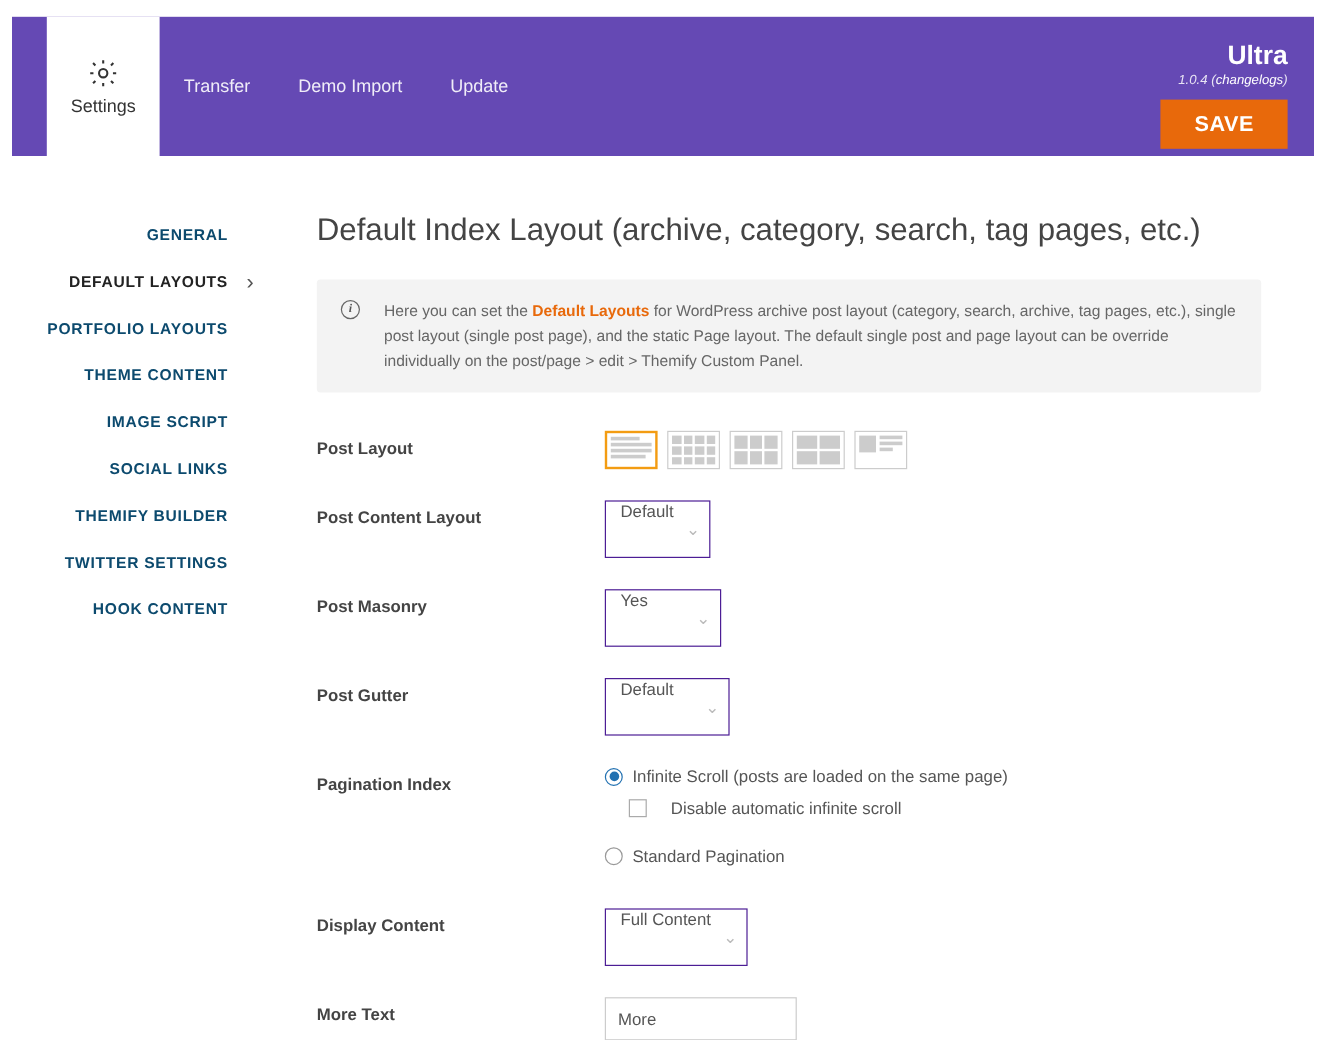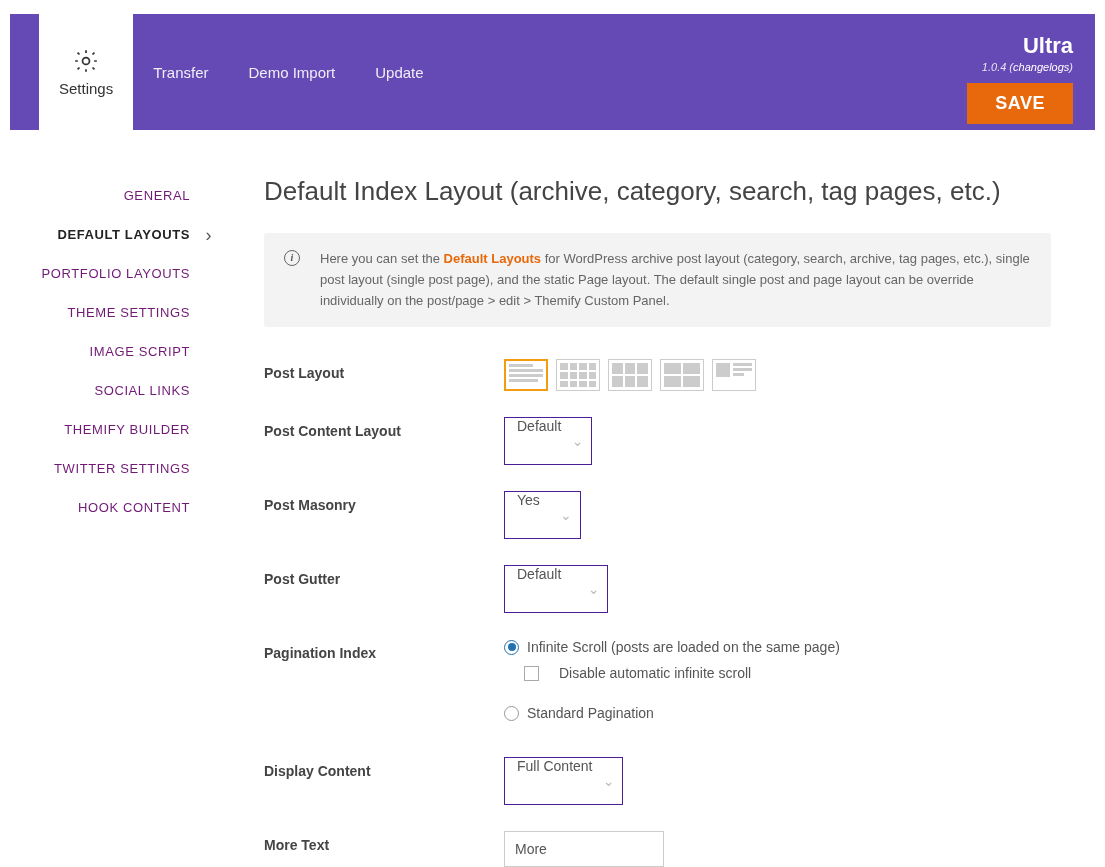--- a/index.html
+++ b/index.html
@@ -11,21 +11,21 @@
 .tab.active { background: #fff; color: #333; }
 .tab.link { flex-direction: row; font-size: 15px; padding: 0 20px; }
 .gear svg { width: 26px; height: 26px; display: block; }
 .top-right { position: absolute; right: 22px; top: 19px; text-align: right; color: #fff; }
 .theme-name { font-size: 22px; font-weight: 600; }
 .version { font-size: 11px; font-style: italic; color: rgba(255,255,255,0.85); margin-top: 2px; }
 .version a { color: #fff; text-decoration: none; }
 .save-btn { margin-top: 10px; background: #e8690b; color: #fff; border: none; font-size: 18px; font-weight: 600; padding: 10px 28px; letter-spacing: 0.5px; cursor: pointer; }
 .main { display: flex; padding-top: 46px; }
 .sidenav { width: 224px; flex-shrink: 0; }
-.sidenav-item { text-align: right; padding: 12px 44px 12px 0; font-size: 13px; letter-spacing: 0.6px; color: #701a75; cursor: pointer; position: relative; }
+.sidenav-item { text-align: right; padding: 12px 44px 12px 0; font-size: 13px; letter-spacing: 0.6px; color: #0c4a6e; cursor: pointer; position: relative; font-weight: bold; }
 .sidenav-item.active { color: #222; font-weight: 600; }
 .sidenav-item.active::after { content: "›"; position: absolute; right: 22px; top: 10px; font-size: 18px; color: #555; font-weight: 400; }
 .content { flex: 1; padding-right: 44px; padding-left: 30px; }
 h1 { font-size: 26px; font-weight: 400; color: #444; margin-bottom: 26px; }
 .info { background: #f3f3f3; border-radius: 3px; padding: 16px 20px 16px 56px; position: relative; font-size: 13px; color: #666; line-height: 1.6; margin-bottom: 32px; }
 .info-icon { position: absolute; left: 20px; top: 17px; width: 16px; height: 16px; border: 1.3px solid #666; border-radius: 50%; display: flex; align-items: center; justify-content: center; font-size: 10px; font-style: italic; font-family: Georgia, serif; color: #555; font-weight: 600; }
 .info a { color: #e8690b; font-weight: 600; text-decoration: none; }
 .field { display: flex; align-items: flex-start; margin-bottom: 26px; }
 .field-label { width: 240px; flex-shrink: 0; font-size: 14px; color: #444; font-weight: 600; padding-top: 6px; }
 .field-ctrl { flex: 1; }
@@ -83,21 +83,21 @@
       <div class="version"><span>1.0.4</span> (<a href="#">changelogs</a>)</div>
       <button class="save-btn">SAVE</button>
     </div>
   </div>
 
   <div class="main">
     <div class="sidenav">
       <div class="sidenav-item">GENERAL</div>
       <div class="sidenav-item active">DEFAULT LAYOUTS</div>
       <div class="sidenav-item">PORTFOLIO LAYOUTS</div>
-      <div class="sidenav-item">THEME SETTINGS</div>
+      <div class="sidenav-item">THEME CONTENT</div>
       <div class="sidenav-item">IMAGE SCRIPT</div>
       <div class="sidenav-item">SOCIAL LINKS</div>
       <div class="sidenav-item">THEMIFY BUILDER</div>
       <div class="sidenav-item">TWITTER SETTINGS</div>
       <div class="sidenav-item">HOOK CONTENT</div>
     </div>
 
     <div class="content">
       <h1>Default Index Layout (archive, category, search, tag pages, etc.)</h1>
 
@@ -173,21 +173,21 @@
           <div class="select-w">
               <span>Default</span>
               <span class="chev">⌄</span>
             </div>
         </div>
       </div>
 
       <div class="field">
         <div class="field-label">Post Masonry</div>
         <div class="field-ctrl">
-          <div class="select-w" style="padding-right:40px">
+          <div class="select-w" style="padding-right:60px">
               <span>Yes</span>
               <span class="chev">⌄</span>
             </div>
         </div>
       </div>
 
       <div class="field">
         <div class="field-label">Post Gutter</div>
         <div class="field-ctrl">
           <div class="select-w" style="padding-right:46px">

